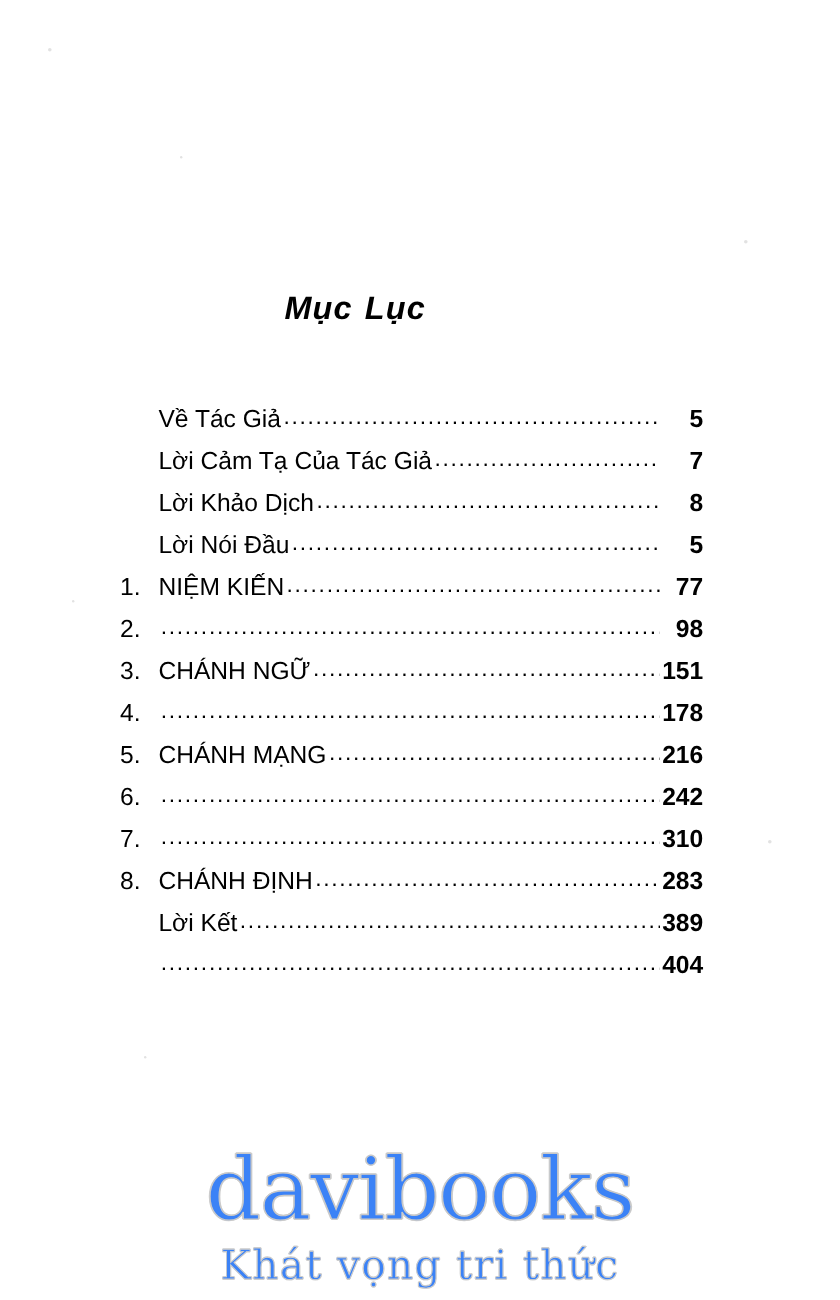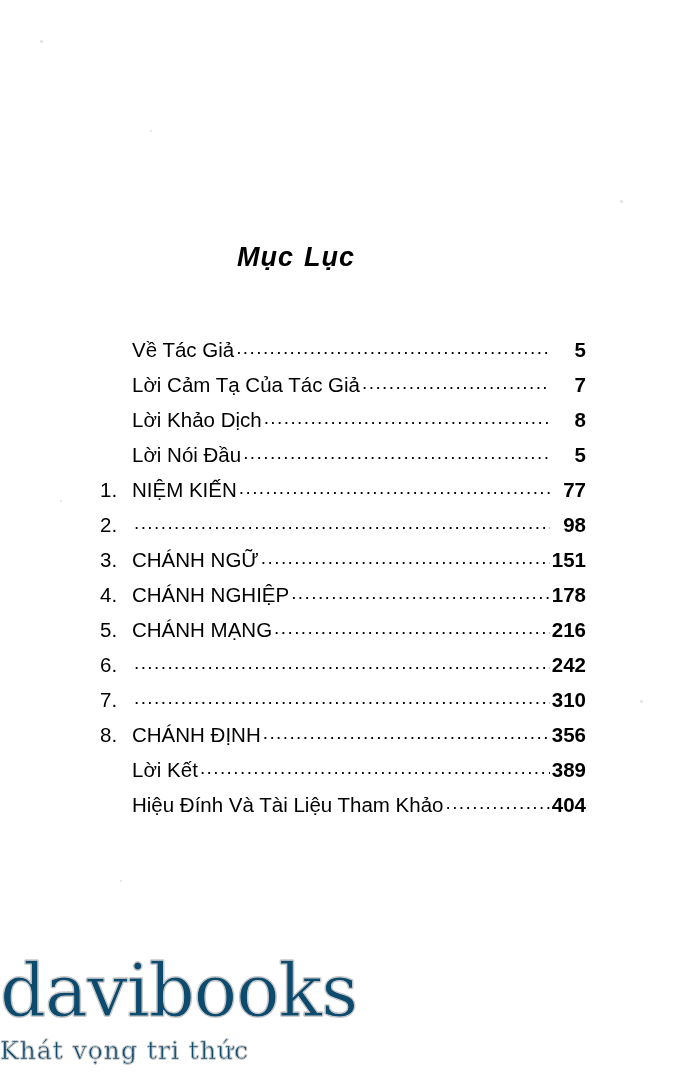--- a/index.html
+++ b/index.html
@@ -79,39 +79,39 @@
     flex: 0 0 auto;
     text-align: right;
     min-width: 34px;
     font-weight: bold;
   }
 
   .watermark {
     position: absolute;
     left: 0;
     width: 700px;
-    text-align: left;
-    color: #0c4a6e;
+    text-align: center;
+    color: #3b82f6;
     pointer-events: none;
   }
   .wm-main {
     top: 955px;
     font-family: "DejaVu Serif", serif;
     font-size: 72px;
     letter-spacing: -1px;
     -webkit-text-stroke: 1px #c9c9c9;
     text-shadow:
       -1px 0 #cfcfcf, 1px 0 #cfcfcf,
       0 -1px #cfcfcf, 0 1px #cfcfcf;
     line-height: 1;
   }
   .wm-sub {
     top: 1038px;
     font-family: "DejaVu Serif", serif;
-    font-size: 25px;
+    font-size: 34px;
     letter-spacing: 1px;
     -webkit-text-stroke: 0.7px #cccccc;
     text-shadow:
       -0.6px 0 #d2d2d2, 0.6px 0 #d2d2d2,
       0 -0.6px #d2d2d2, 0 0.6px #d2d2d2;
     line-height: 1;
   }
 
   .speck {
     position: absolute;
@@ -180,21 +180,20 @@
 
     <div class="toc-row">
       <span class="toc-num">3.</span>
       <span class="toc-label">CHÁNH NGỮ</span>
       <span class="toc-dots">......................................................................................................</span>
       <span class="toc-page">151</span>
     </div>
 
     <div class="toc-row">
       <span class="toc-num">4.</span>
-      <span class="toc-label">CHÁNH NGHIỆP</span>
       <span class="toc-dots">......................................................................................................</span>
       <span class="toc-page">178</span>
     </div>
 
     <div class="toc-row">
       <span class="toc-num">5.</span>
       <span class="toc-label">CHÁNH MẠNG</span>
       <span class="toc-dots">......................................................................................................</span>
       <span class="toc-page">216</span>
     </div>
@@ -208,33 +207,32 @@
     <div class="toc-row">
       <span class="toc-num">7.</span>
       <span class="toc-dots">......................................................................................................</span>
       <span class="toc-page">310</span>
     </div>
 
     <div class="toc-row">
       <span class="toc-num">8.</span>
       <span class="toc-label">CHÁNH ĐỊNH</span>
       <span class="toc-dots">......................................................................................................</span>
-      <span class="toc-page">356</span>
+      <span class="toc-page">283</span>
     </div>
 
     <div class="toc-row">
       <span class="toc-num"></span>
       <span class="toc-label">Lời Kết</span>
       <span class="toc-dots">......................................................................................................</span>
       <span class="toc-page">389</span>
     </div>
 
     <div class="toc-row">
       <span class="toc-num"></span>
-      <span class="toc-label">Hiệu Đính Và Tài Liệu Tham Khảo</span>
       <span class="toc-dots">......................................................................................................</span>
       <span class="toc-page">404</span>
     </div>
 
   </div>
 
   <div class="watermark wm-main">davibooks</div>
   <div class="watermark wm-sub">Khát vọng tri thức</div>
 
 </div>

